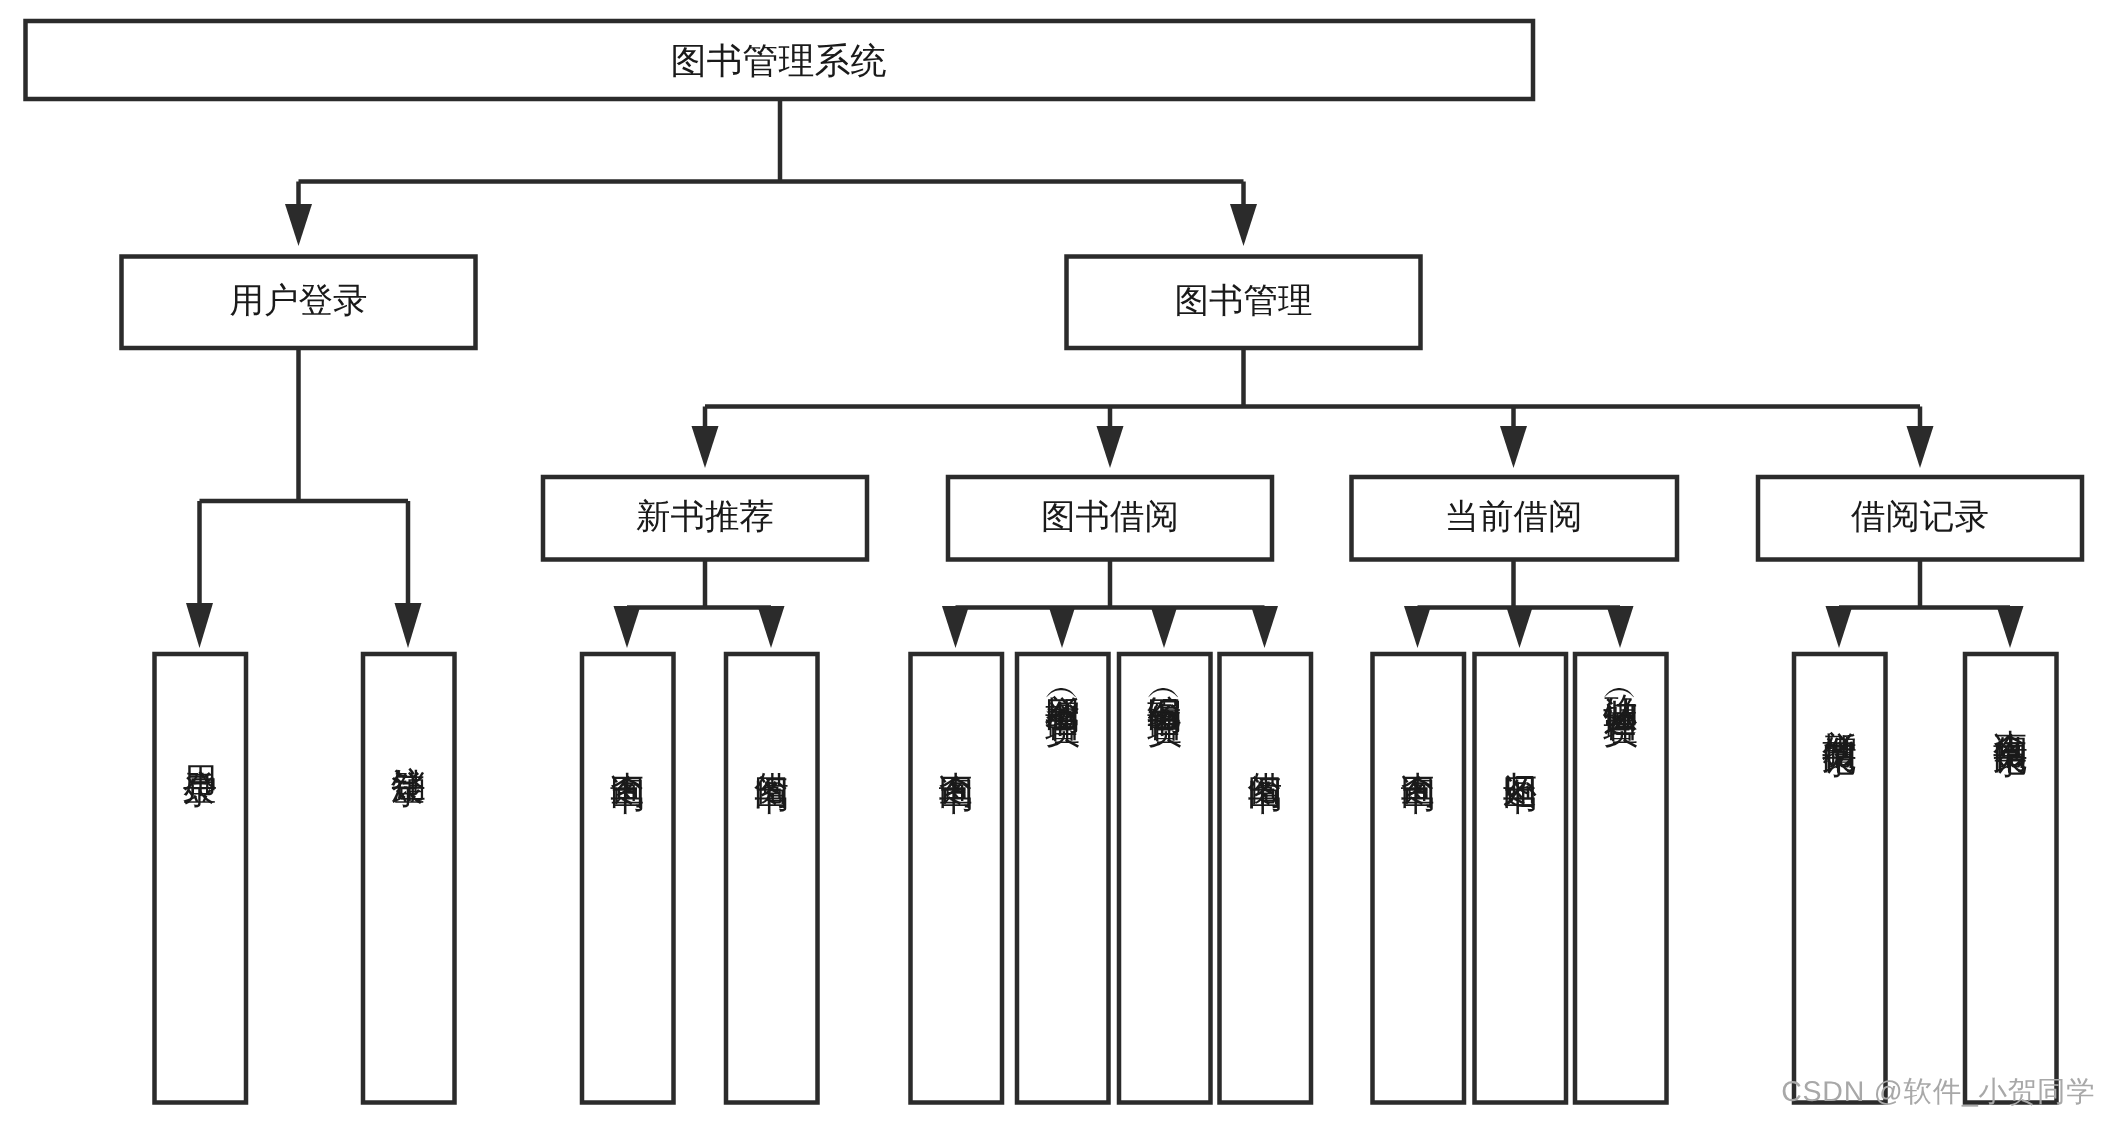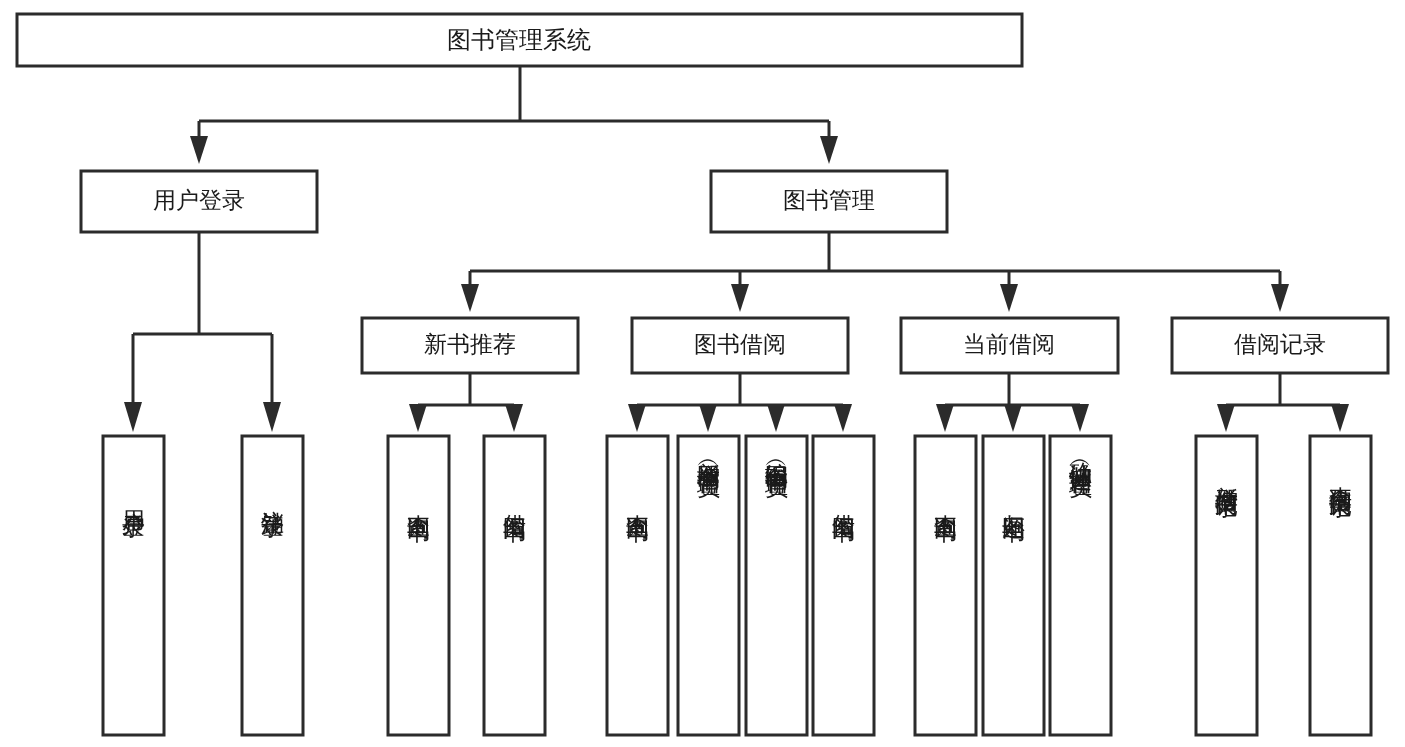--- a/index.html
+++ b/index.html
@@ -242,14 +242,15 @@
   <div class="leaf-label-wrap" style="left:1050px; top:444px; width:61px;">
     <span class="leaf-label">确认归还（管理员）</span>
   </div>
   <div class="leaf-label-wrap" style="left:1196px; top:468px; width:61px;">
     <span class="leaf-label">新增借阅记录</span>
   </div>
   <div class="leaf-label-wrap" style="left:1310px; top:468px; width:61px;">
     <span class="leaf-label">查询借阅记录</span>
   </div>
 
+  <div class="watermark">CSDN @软件_小贺同学</div>
 
 </div>
 
 </body></html>

